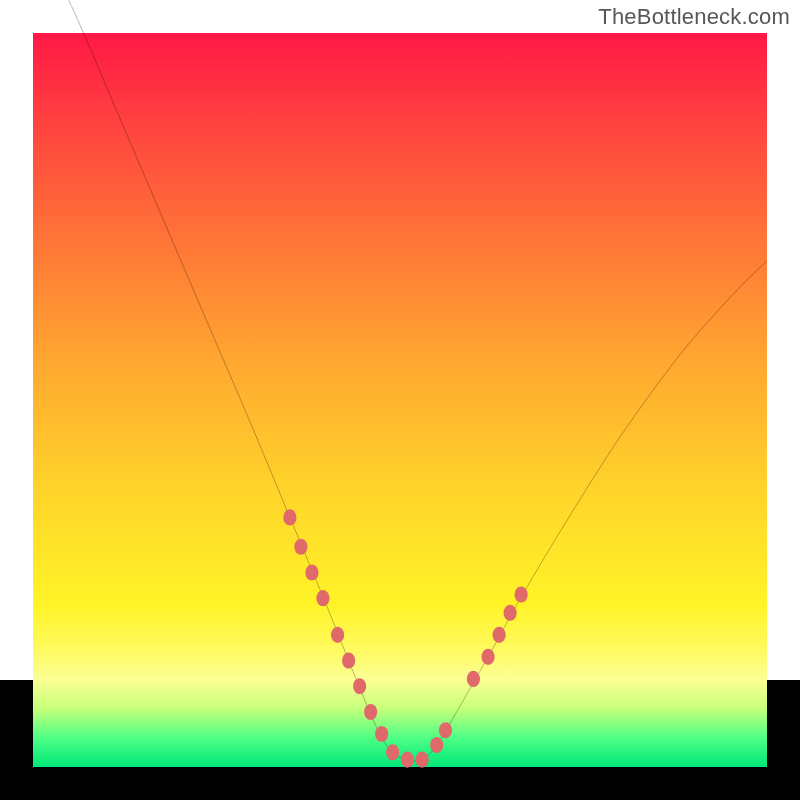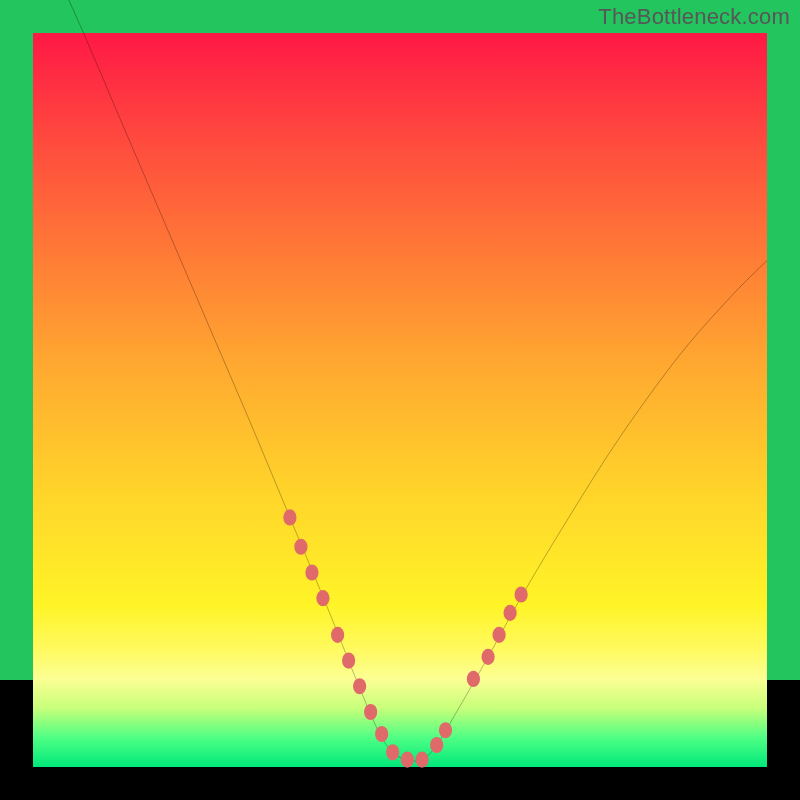--- a/index.html
+++ b/index.html
@@ -8,21 +8,21 @@
     width: 800px;
     height: 800px;
     background: #000;
     font-family: Arial, Helvetica, sans-serif;
     overflow: hidden;
   }
   .frame {
     position: relative;
     width: 800px;
     height: 680px;
-    background: #22c55e;
+    background: #ffffff;
   }
   .watermark {
     position: absolute;
     top: 4px;
     right: 10px;
     color: #575757;
     font-size: 22px;
     font-weight: 500;
     letter-spacing: 0.2px;
     z-index: 10;

